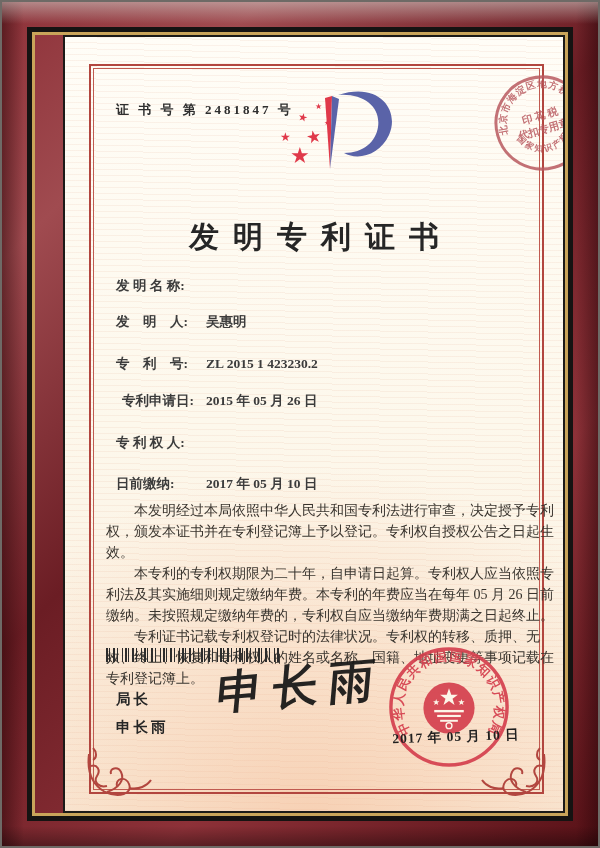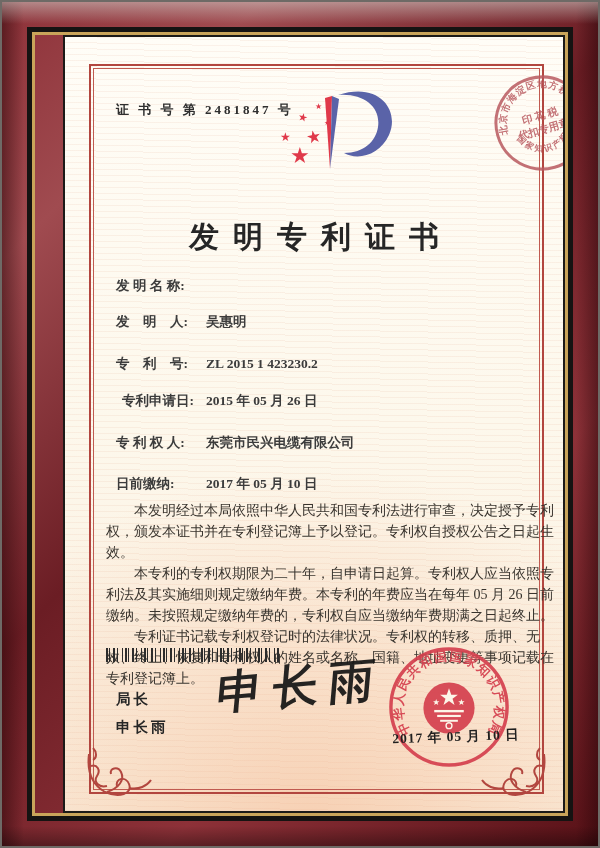--- a/index.html
+++ b/index.html
@@ -37,21 +37,21 @@
   .logo{position:absolute;left:203px;top:48px;width:130px;height:98px;}
 
   .title{position:absolute;left:0;top:150px;width:100%;text-align:center;
     font-size:30px;font-weight:700;color:#262626;letter-spacing:14px;text-indent:14px;margin-top:30px;}
 
   .fields{position:absolute;left:51px;top:228px;width:440px;}
   .field-row{display:flex;align-items:baseline;position:absolute;left:0;
     font-size:13.5px;font-weight:600;color:#3c3c3c;}
   .field-label{min-width:84px;white-space:pre;}
   .field-value{margin-left:6px;white-space:pre;}
-  .fr0{top:12px;}  .fr1{top:48px;} .fr2{top:84px;margin-top:6px;} .fr3{top:127px;text-align:center;} .fr4{top:169px;} .fr5{top:210px;}
+  .fr0{top:12px;}  .fr1{top:48px;} .fr2{top:84px;margin-top:6px;} .fr3{top:127px;text-align:center;} .fr4{top:169px;flex-direction:column;} .fr5{top:210px;}
 
   .body-text{position:absolute;left:41px;top:463px;width:452px;
     font-size:14px;line-height:21px;color:#39342e;font-weight:500;}
   .body-text p{margin:0;text-indent:2em;}
 
   .barcode{position:absolute;left:41px;top:611px;width:174px;height:14px;
     background:repeating-linear-gradient(90deg,
       #2c2c2c 0 2px, transparent 2px 3px,
       #2c2c2c 3px 4px, transparent 4px 7px,
       #2c2c2c 7px 9px, transparent 9px 11px,
@@ -154,21 +154,20 @@
         <div class="field-row fr2">
           <span class="field-label">专　利　号:</span>
           <span class="field-value">ZL 2015 1 423230.2</span>
         </div>
         <div class="field-row fr3">
           <span class="field-label">专利申请日:</span>
           <span class="field-value">2015 年 05 月 26 日</span>
         </div>
         <div class="field-row fr4">
           <span class="field-label">专 利 权 人:</span>
-          <span class="field-value">东莞市民兴电缆有限公司</span>
         </div>
         <div class="field-row fr5">
           <span class="field-label">日前缴纳:</span>
           <span class="field-value">2017 年 05 月 10 日</span>
         </div>
       </div>
 
       <div class="body-text">
         <p>本发明经过本局依照中华人民共和国专利法进行审查，决定授予专利权，颁发本证书并在专利登记簿上予以登记。专利权自授权公告之日起生效。</p>
         <p>本专利的专利权期限为二十年，自申请日起算。专利权人应当依照专利法及其实施细则规定缴纳年费。本专利的年费应当在每年 05 月 26 日前缴纳。未按照规定缴纳年费的，专利权自应当缴纳年费期满之日起终止。</p>

